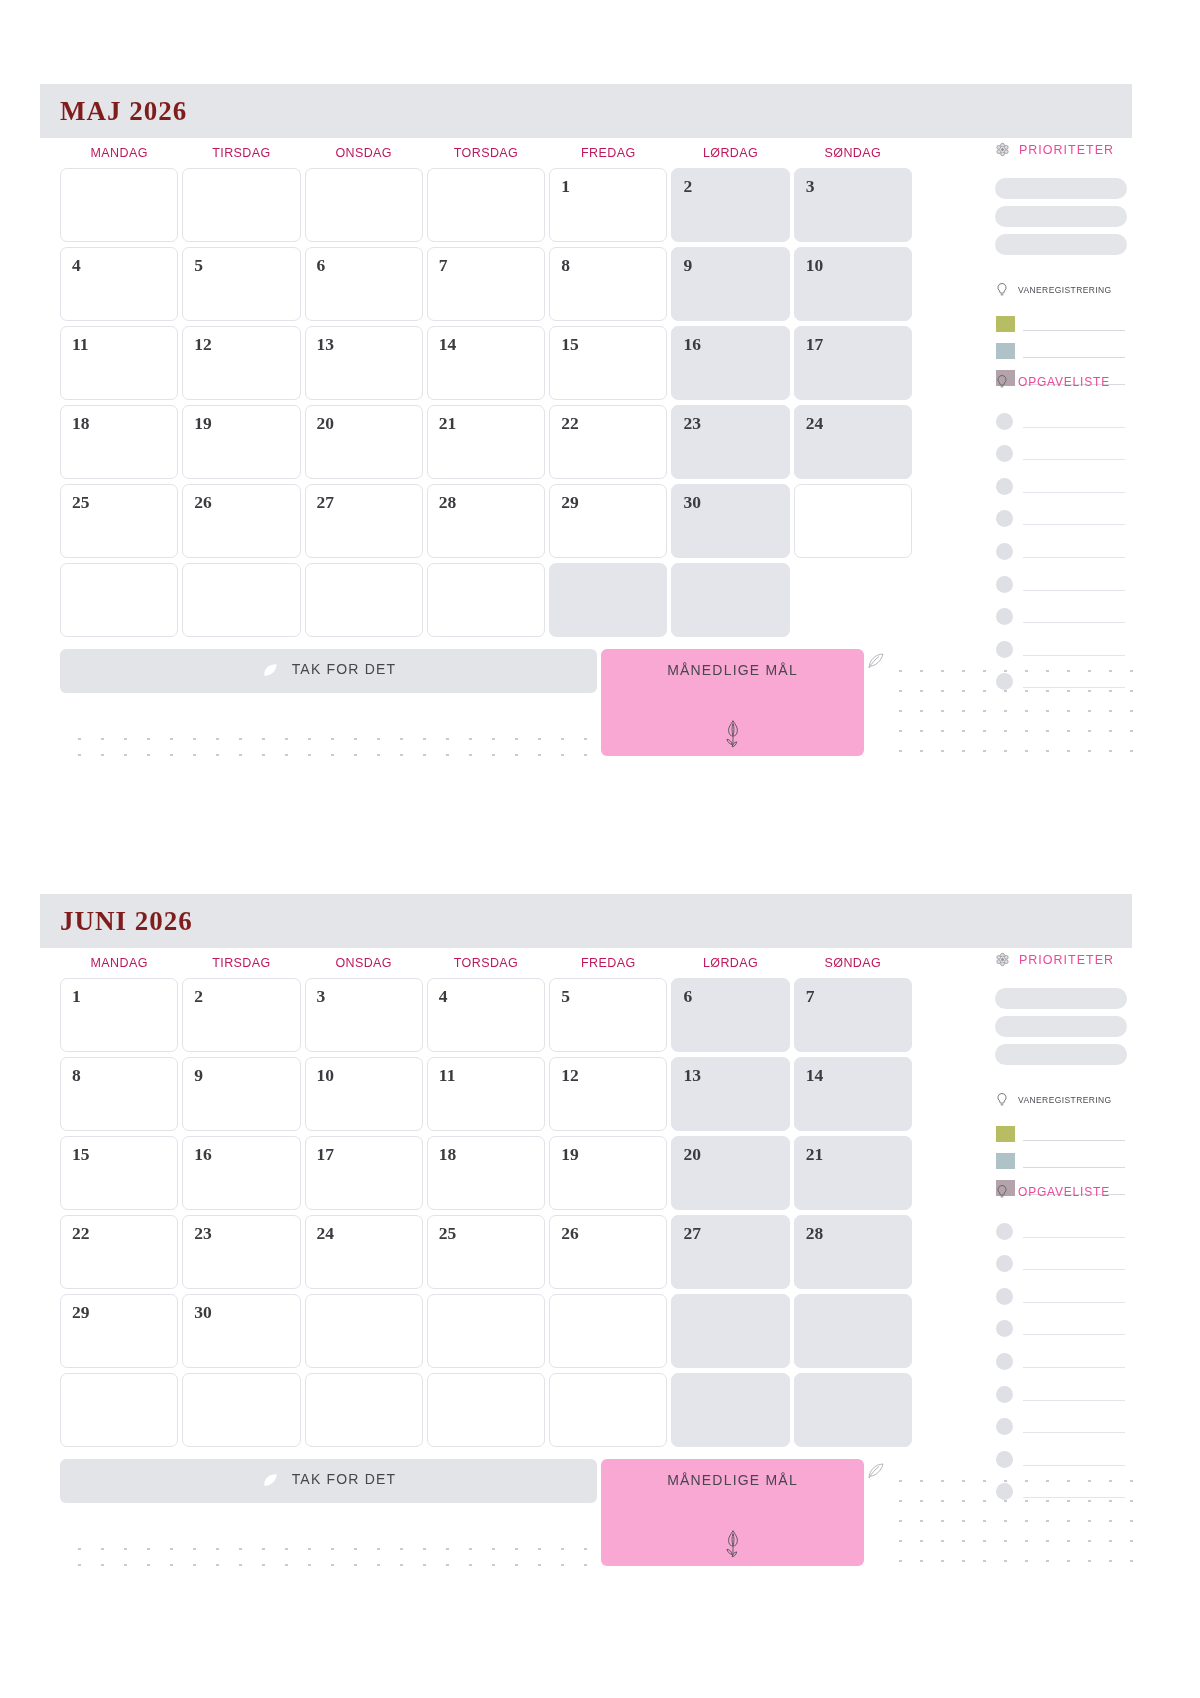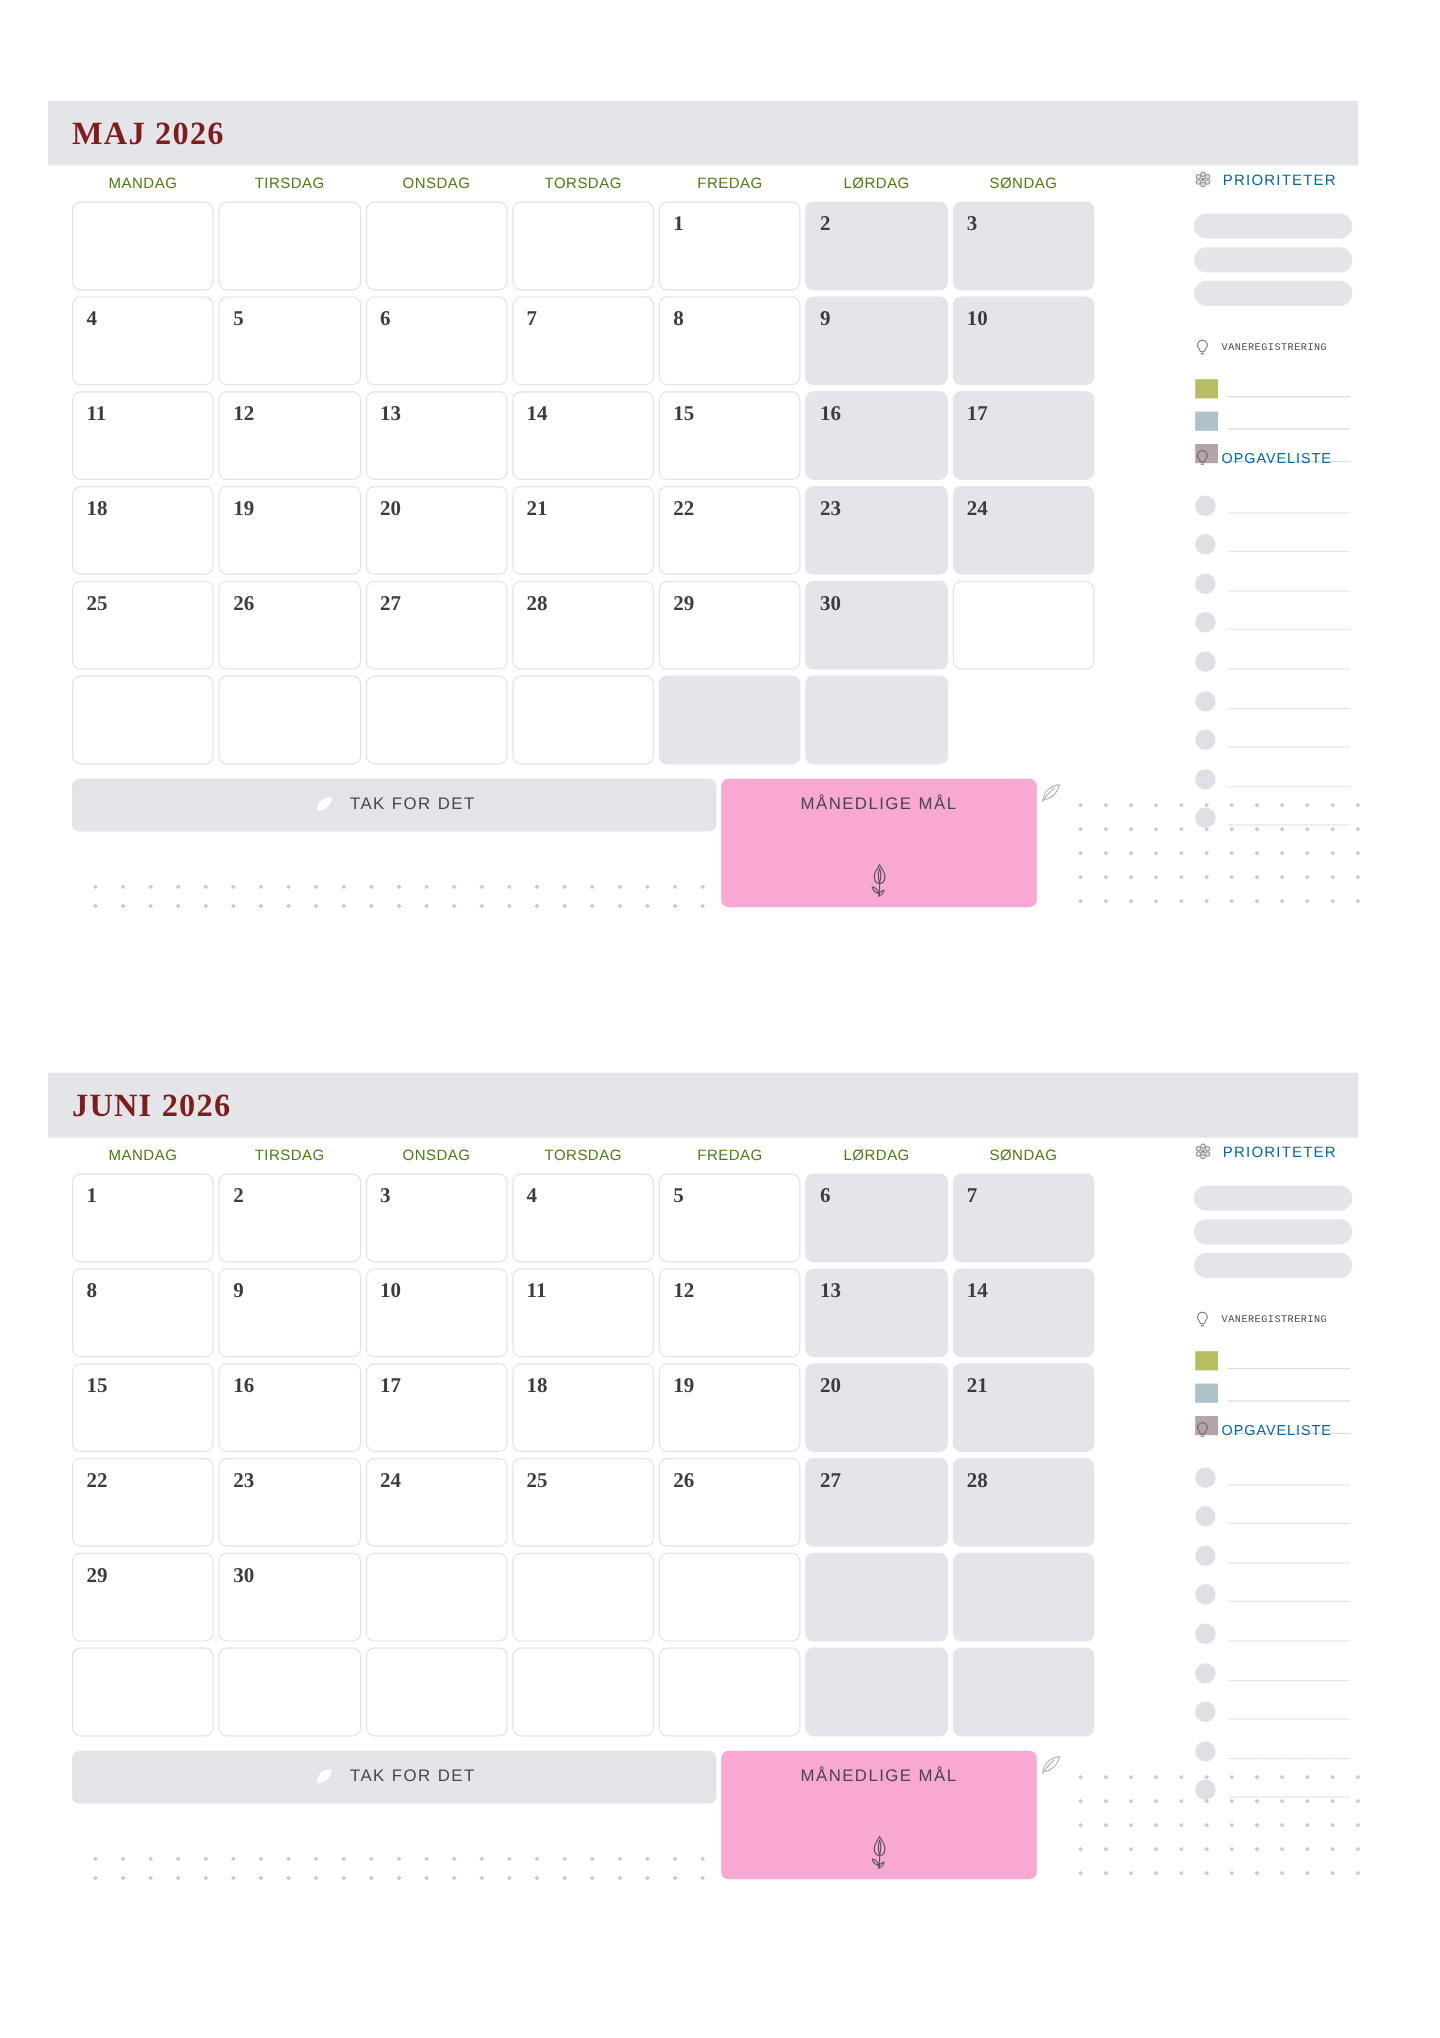--- a/index.html
+++ b/index.html
@@ -8,34 +8,34 @@
   .month{position:absolute;left:0;width:1200px;height:700px;}
   .m0{top:84px;} .m1{top:894px;padding-left:44px;}
 
   .title-bar{position:absolute;left:40px;top:0;width:1092px;height:54px;background:#e4e5e9;
              display:flex;align-items:center;padding-left:20px;box-sizing:border-box;}
   .month-title{font-family:"Liberation Serif", serif;font-weight:bold;font-size:27px;
                color:#7f1d1d;letter-spacing:1px;}
 
   .weekday-row{position:absolute;left:60px;top:62px;width:852px;display:grid;
                grid-template-columns:repeat(7,1fr);column-gap:4px;}
-  .weekday{font-size:12.5px;color:#4d7c0f;text-align:center;letter-spacing:.4px;}
+  .weekday{font-size:12.5px;color:#be185d;text-align:center;letter-spacing:.4px;}
 
   .day-grid{position:absolute;left:60px;top:84px;width:852px;display:grid;
             grid-template-columns:repeat(7,1fr);column-gap:4px;row-gap:5px;}
   .cell{height:74px;background:#ffffff;border:1px solid #e2e2e8;border-radius:7px;
         box-sizing:border-box;padding:7px 0 0 11px;}
   .cell.weekend{background:#e4e5ea;border-color:#e4e5ea;}
   .daynum{font-family:"Liberation Serif", serif;font-weight:bold;font-size:17.5px;color:#3b3b40;}
 
   
   .sb-header{position:absolute;left:995px;display:flex;align-items:center;gap:9px;}
-  .sb-label{color:#0369a1;}
+  .sb-label{color:#ec4899;}
   .prio-label{font-size:12.5px;letter-spacing:1px;}
-  .vane-label{font-size:8.5px;letter-spacing:.4px;color:#4c4c52;font-family:Liberation Mono, monospace;}
+  .vane-label{font-size:8.5px;letter-spacing:.4px;color:#4c4c52;}
   .opg-label{font-size:12px;letter-spacing:.8px;}
   .h-prio{top:58px;} .h-vane{top:198px;} .h-opg{top:290px;}
 
   .pill-box{position:absolute;left:995px;top:94px;width:132px;}
   .pill{height:21px;border-radius:11px;background:#e4e5e9;margin-bottom:7px;}
 
   .habit-rows{position:absolute;left:995px;top:222px;width:132px;}
   .habit-row{position:relative;height:27px;}
   .swatch{position:absolute;left:1px;bottom:1px;width:19px;height:16px;}
   .habit-line{position:absolute;left:28px;right:2px;bottom:2px;border-bottom:1px solid #d9dadf;}

